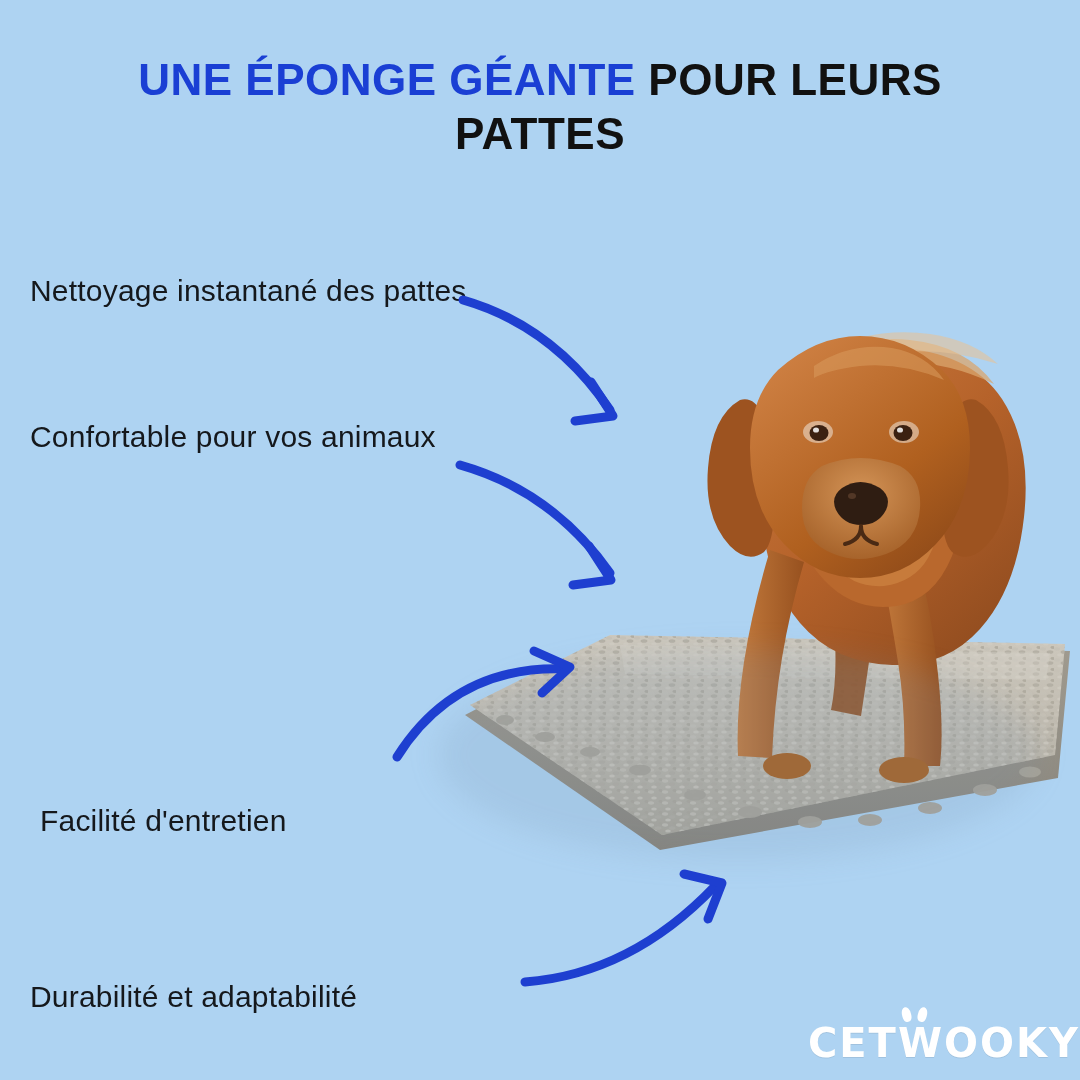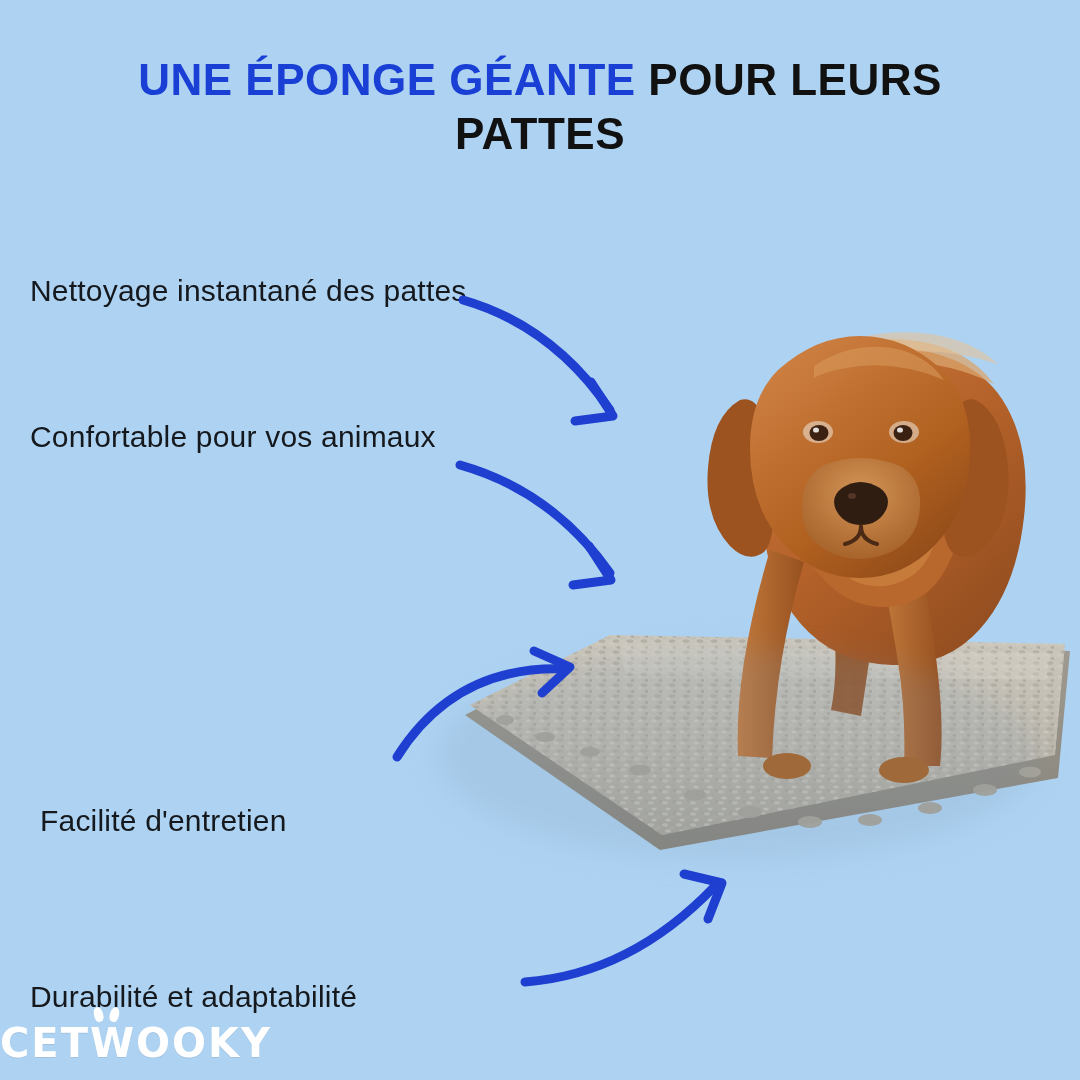--- a/index.html
+++ b/index.html
@@ -80,21 +80,21 @@
     filter: blur(14px);
     border-radius: 50%;
   }
 
   
   #logo {
     position: absolute;
     left: 0;
     right: 0;
     bottom: 14px;
-    text-align: left;
+    text-align: right;
     font-size: 40px;
     font-weight: 800;
     color: #ffffff;
     letter-spacing: 2px;
     font-family: "DejaVu Sans", sans-serif;
     text-shadow: 0 1px 0 rgba(0,0,0,0.08);
   }
   #logo .logo-ears {
     position: relative;
     display: inline-block;

